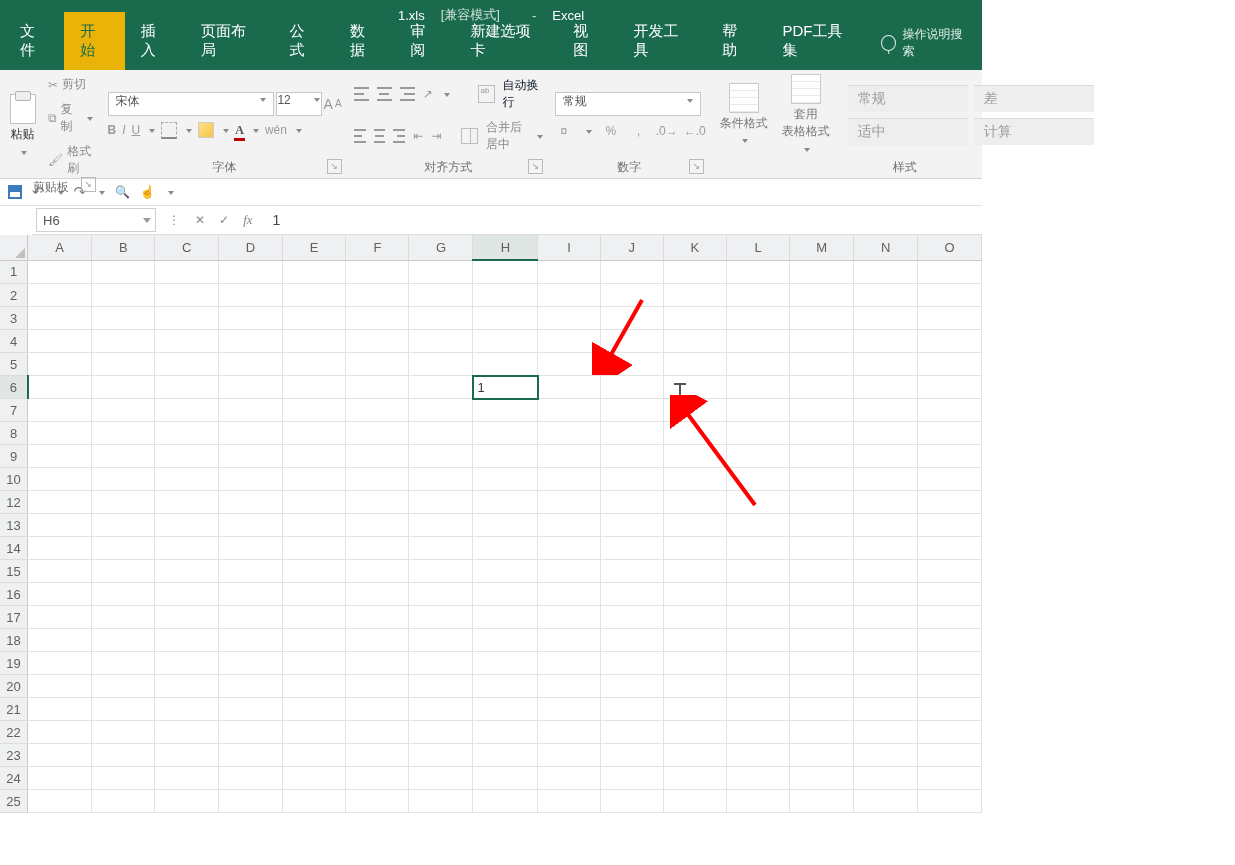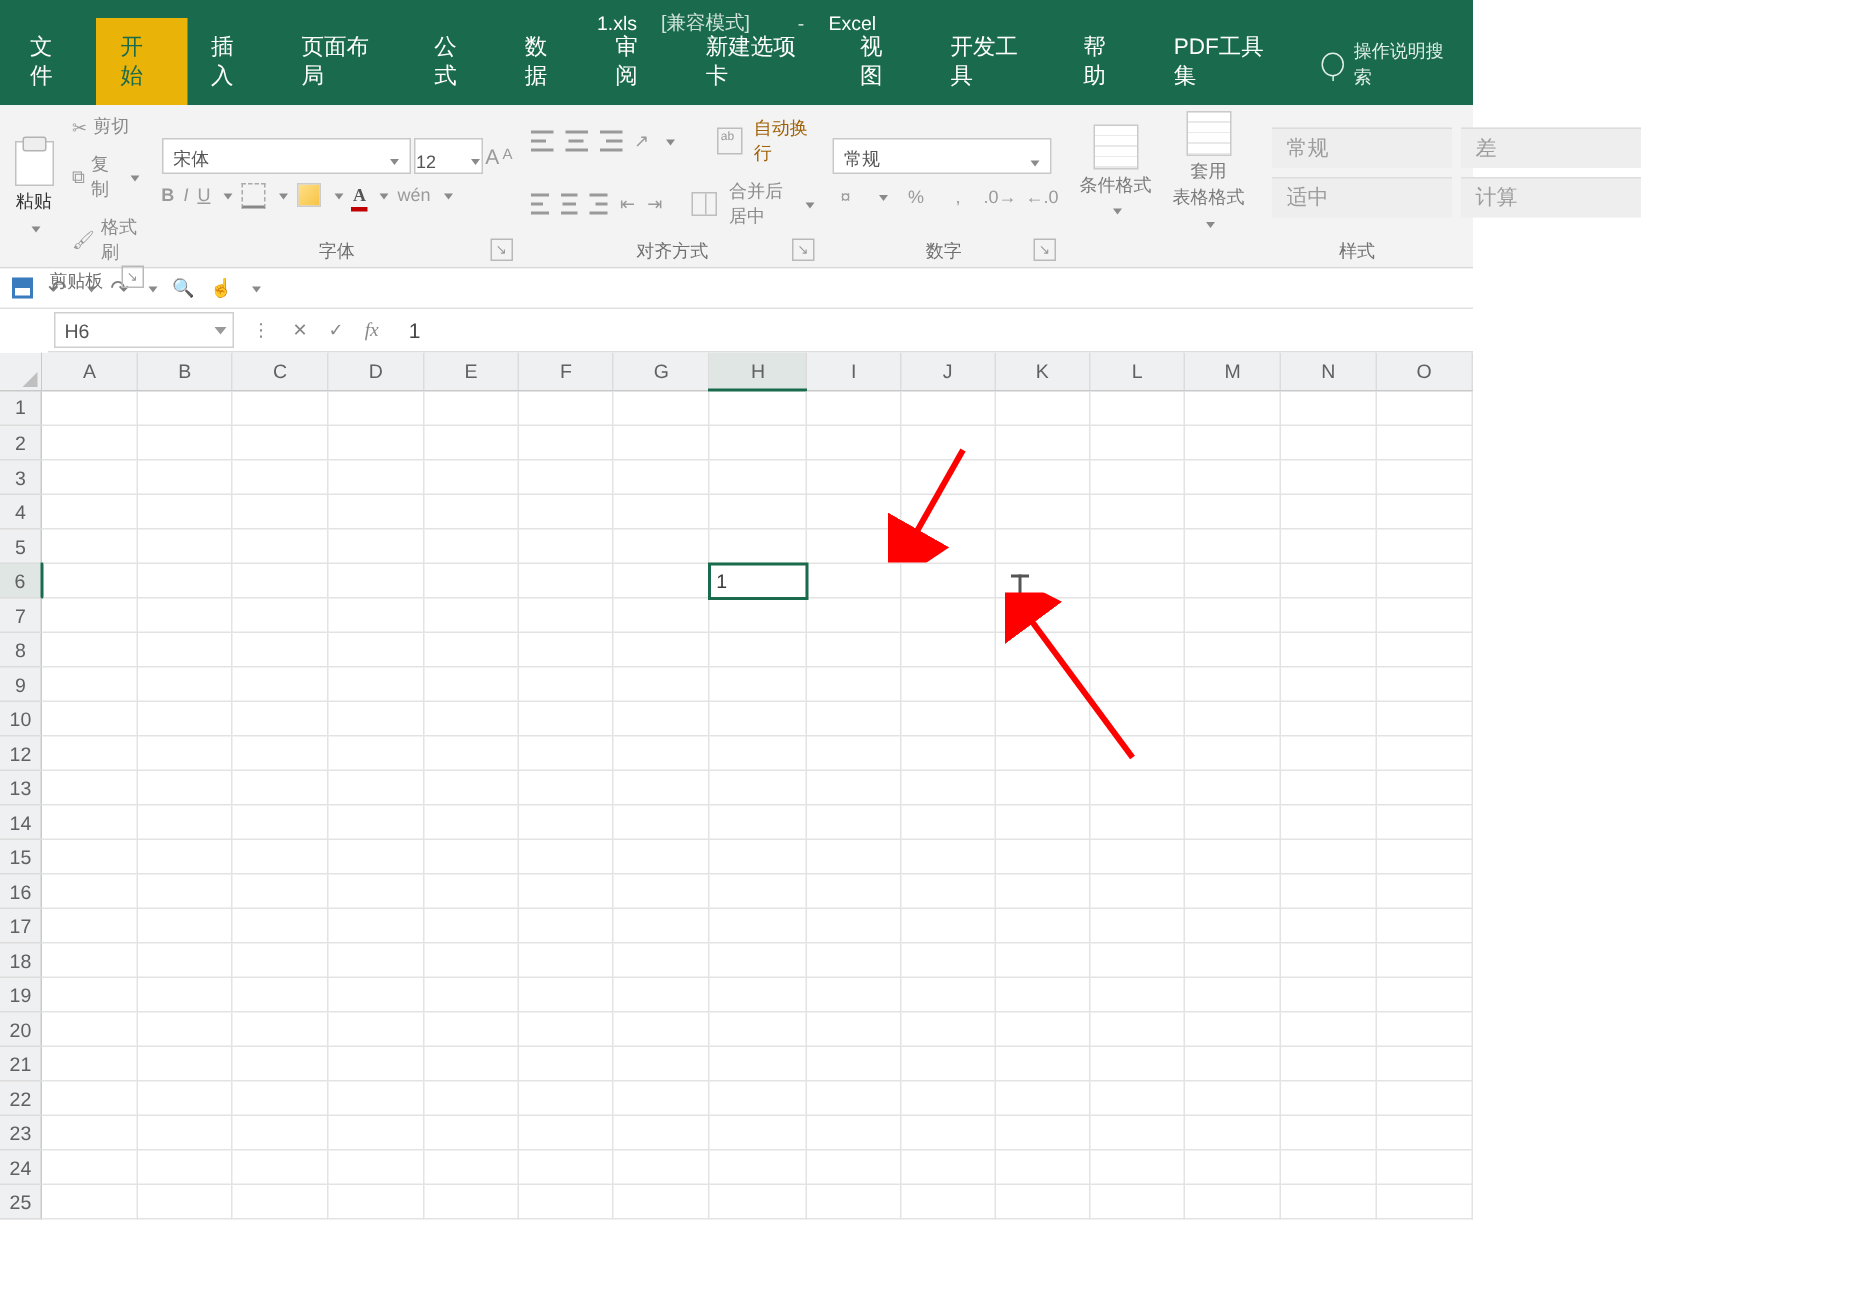--- a/index.html
+++ b/index.html
@@ -27,21 +27,21 @@
   .small-btn{display:flex;align-items:center;gap:4px;color:#8a8a8a;padding:2px 3px;}
   .drop-caret:after{content:"";display:inline-block;width:0;height:0;border-left:3.5px solid transparent;border-right:3.5px solid transparent;border-top:4px solid #8a8a8a;margin-left:3px;vertical-align:middle;}
   
   .paste-big{display:flex;flex-direction:column;align-items:center;width:40px;gap:2px;}
   .paste-ico{width:24px;height:28px;border:1px solid #c2c2c2;background:#fff;position:relative;}
   .paste-ico:before{content:"";position:absolute;left:4px;top:-4px;width:14px;height:8px;border:1px solid #b3b3b3;background:#eee;border-radius:2px;}
   .clip-col{display:flex;flex-direction:column;gap:4px;}
   .scis{transform:rotate(0);}
   
   .font-top{display:flex;align-items:center;gap:2px;}
-  .combo{height:22px;background:#fff;border:1px solid #c8c8c8;display:flex;align-items:flex-end;padding:0 7px;color:#555;gap:20px;}
+  .combo{height:22px;background:#fff;border:1px solid #c8c8c8;display:flex;align-items:flex-start;padding:0 7px;color:#555;gap:20px;}
   .combo .arr{margin-left:auto;}
   .font-sel{width:150px;}
   .size-sel{width:30px;justify-content:center;}
   .row2{display:flex;align-items:center;gap:6px;margin-top:6px;}
   .b{font-weight:bold;}
   .i{font-style:italic;}
   .u{text-decoration:underline;}
   .color-a{position:relative;font-family:serif;font-weight:bold;color:#555;}
   .color-a .swatch{position:absolute;left:-1px;right:-1px;bottom:-3px;height:3px;background:#c00000;}
   .fill-b{width:14px;height:14px;background:linear-gradient(135deg,#ffe08a,#f7c343);border:1px solid #ccc;}
@@ -216,21 +216,21 @@
             </span>
         <span class="al right">
               <span class="h1"></span>
               <span class="h2"></span>
               <span class="h3"></span>
             </span>
         <span class="ico">↗</span>
             <span class="drop-caret"></span>
         <div style="width:14px"></div>
         <span class="wrap-ico"></span>
-        <span style="color:#a16207">自动换行</span>
+        <span style="color:#0f172a">自动换行</span>
       </div>
       <div style="display:flex;gap:8px;align-items:center;">
         <span class="al">
               <span class="h1"></span>
               <span class="h2"></span>
               <span class="h3"></span>
             </span>
         <span class="al center">
               <span class="h1"></span>
               <span class="h2"></span>

